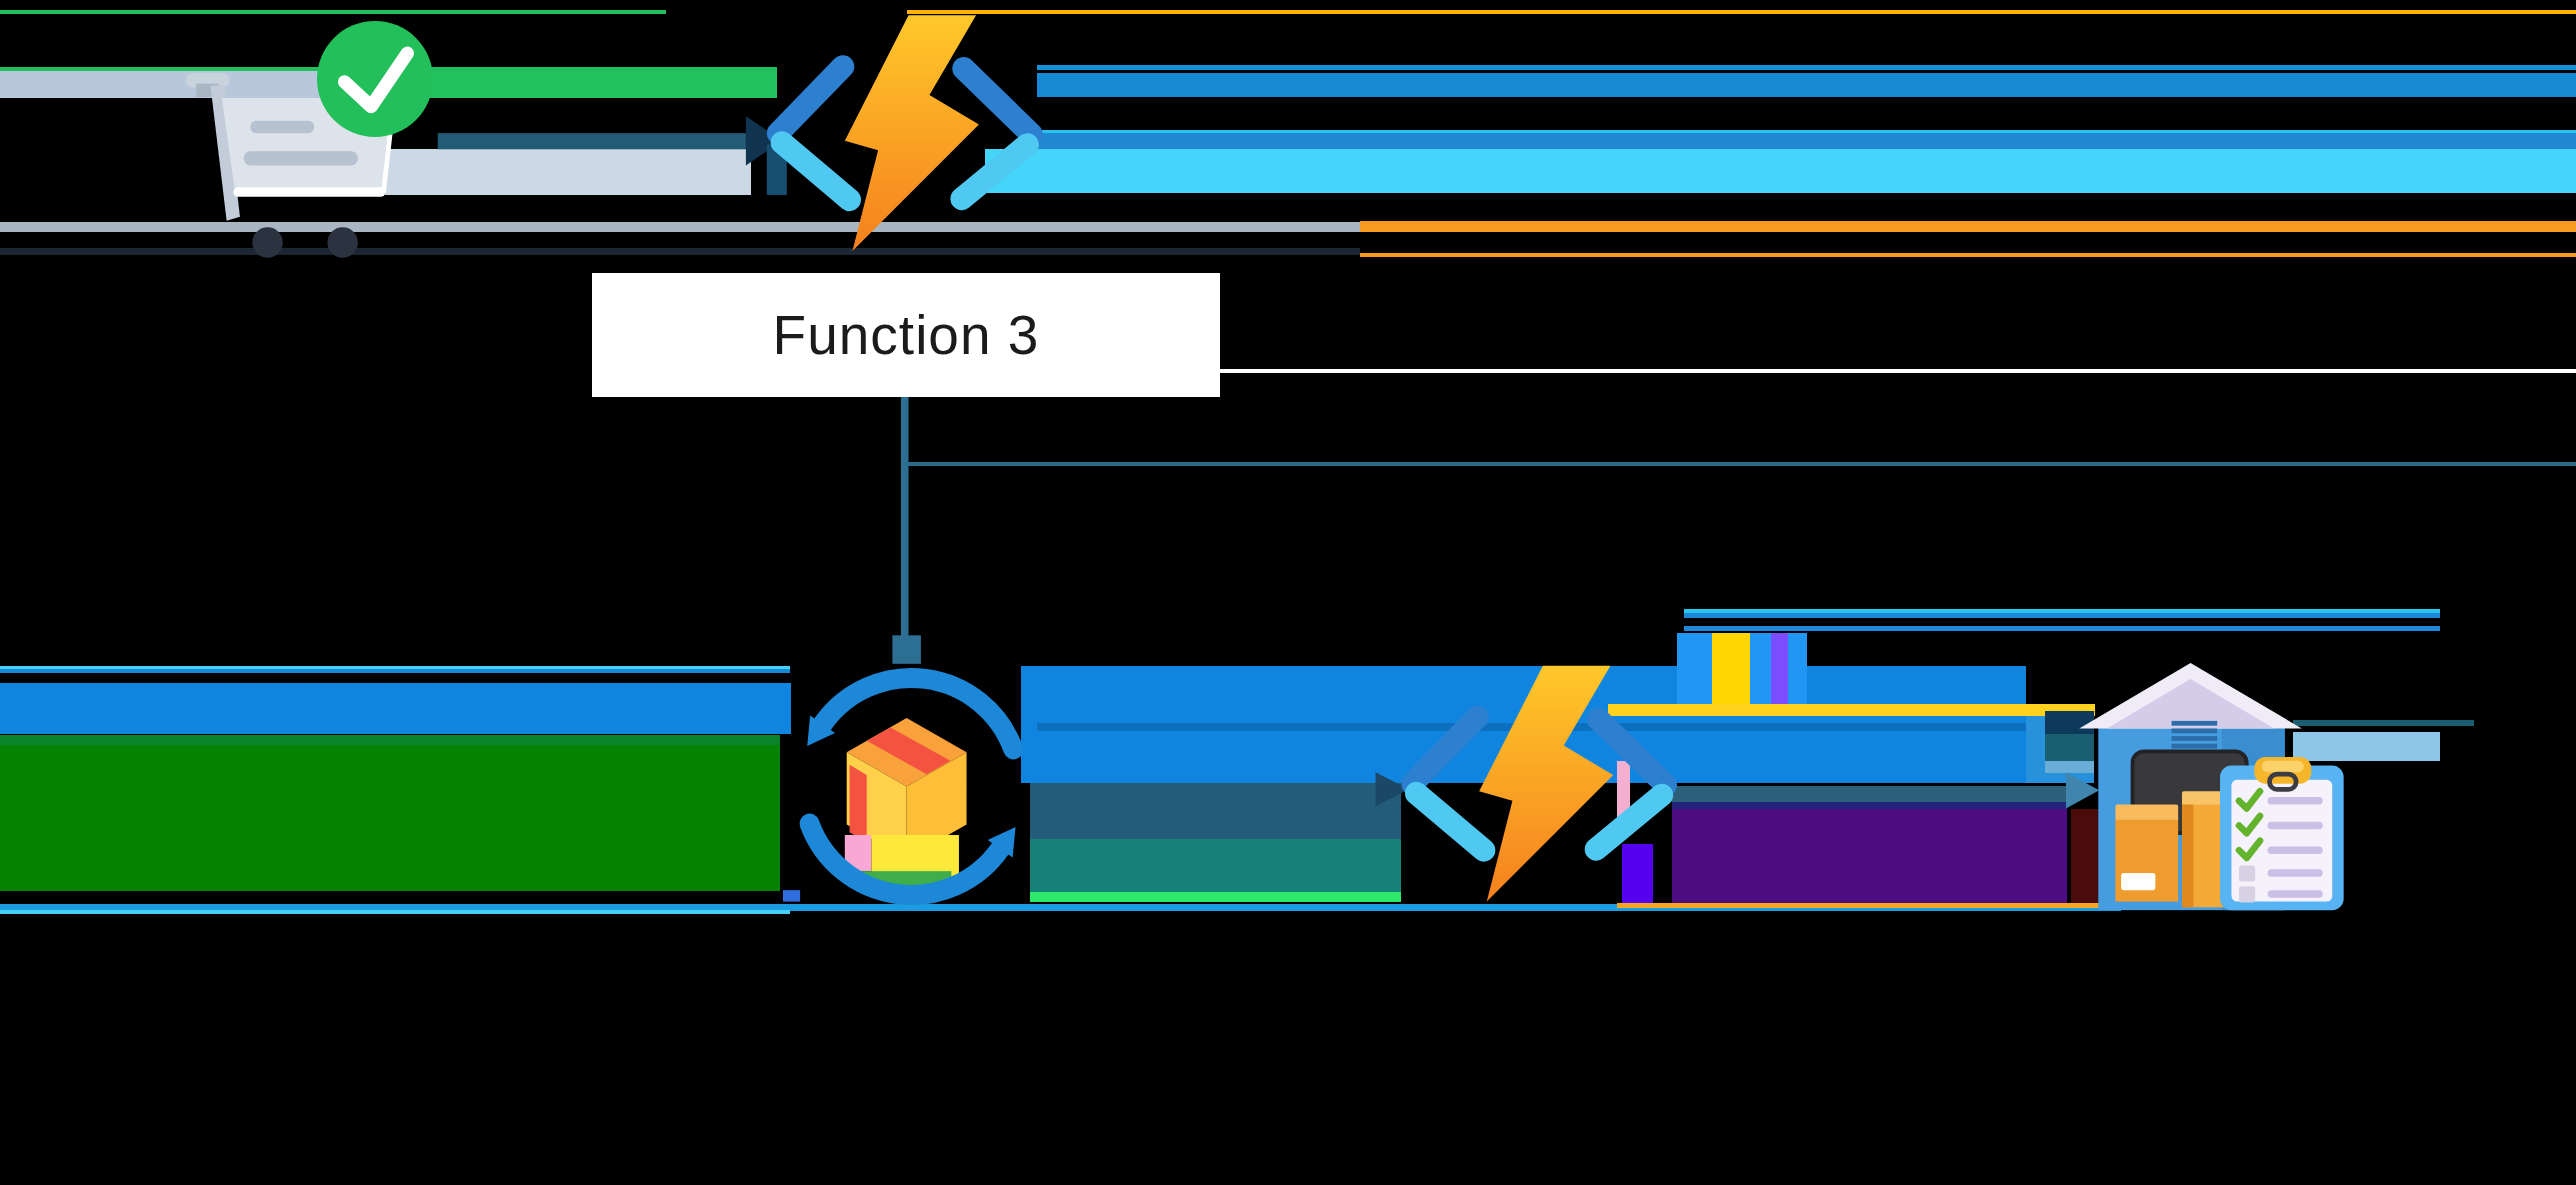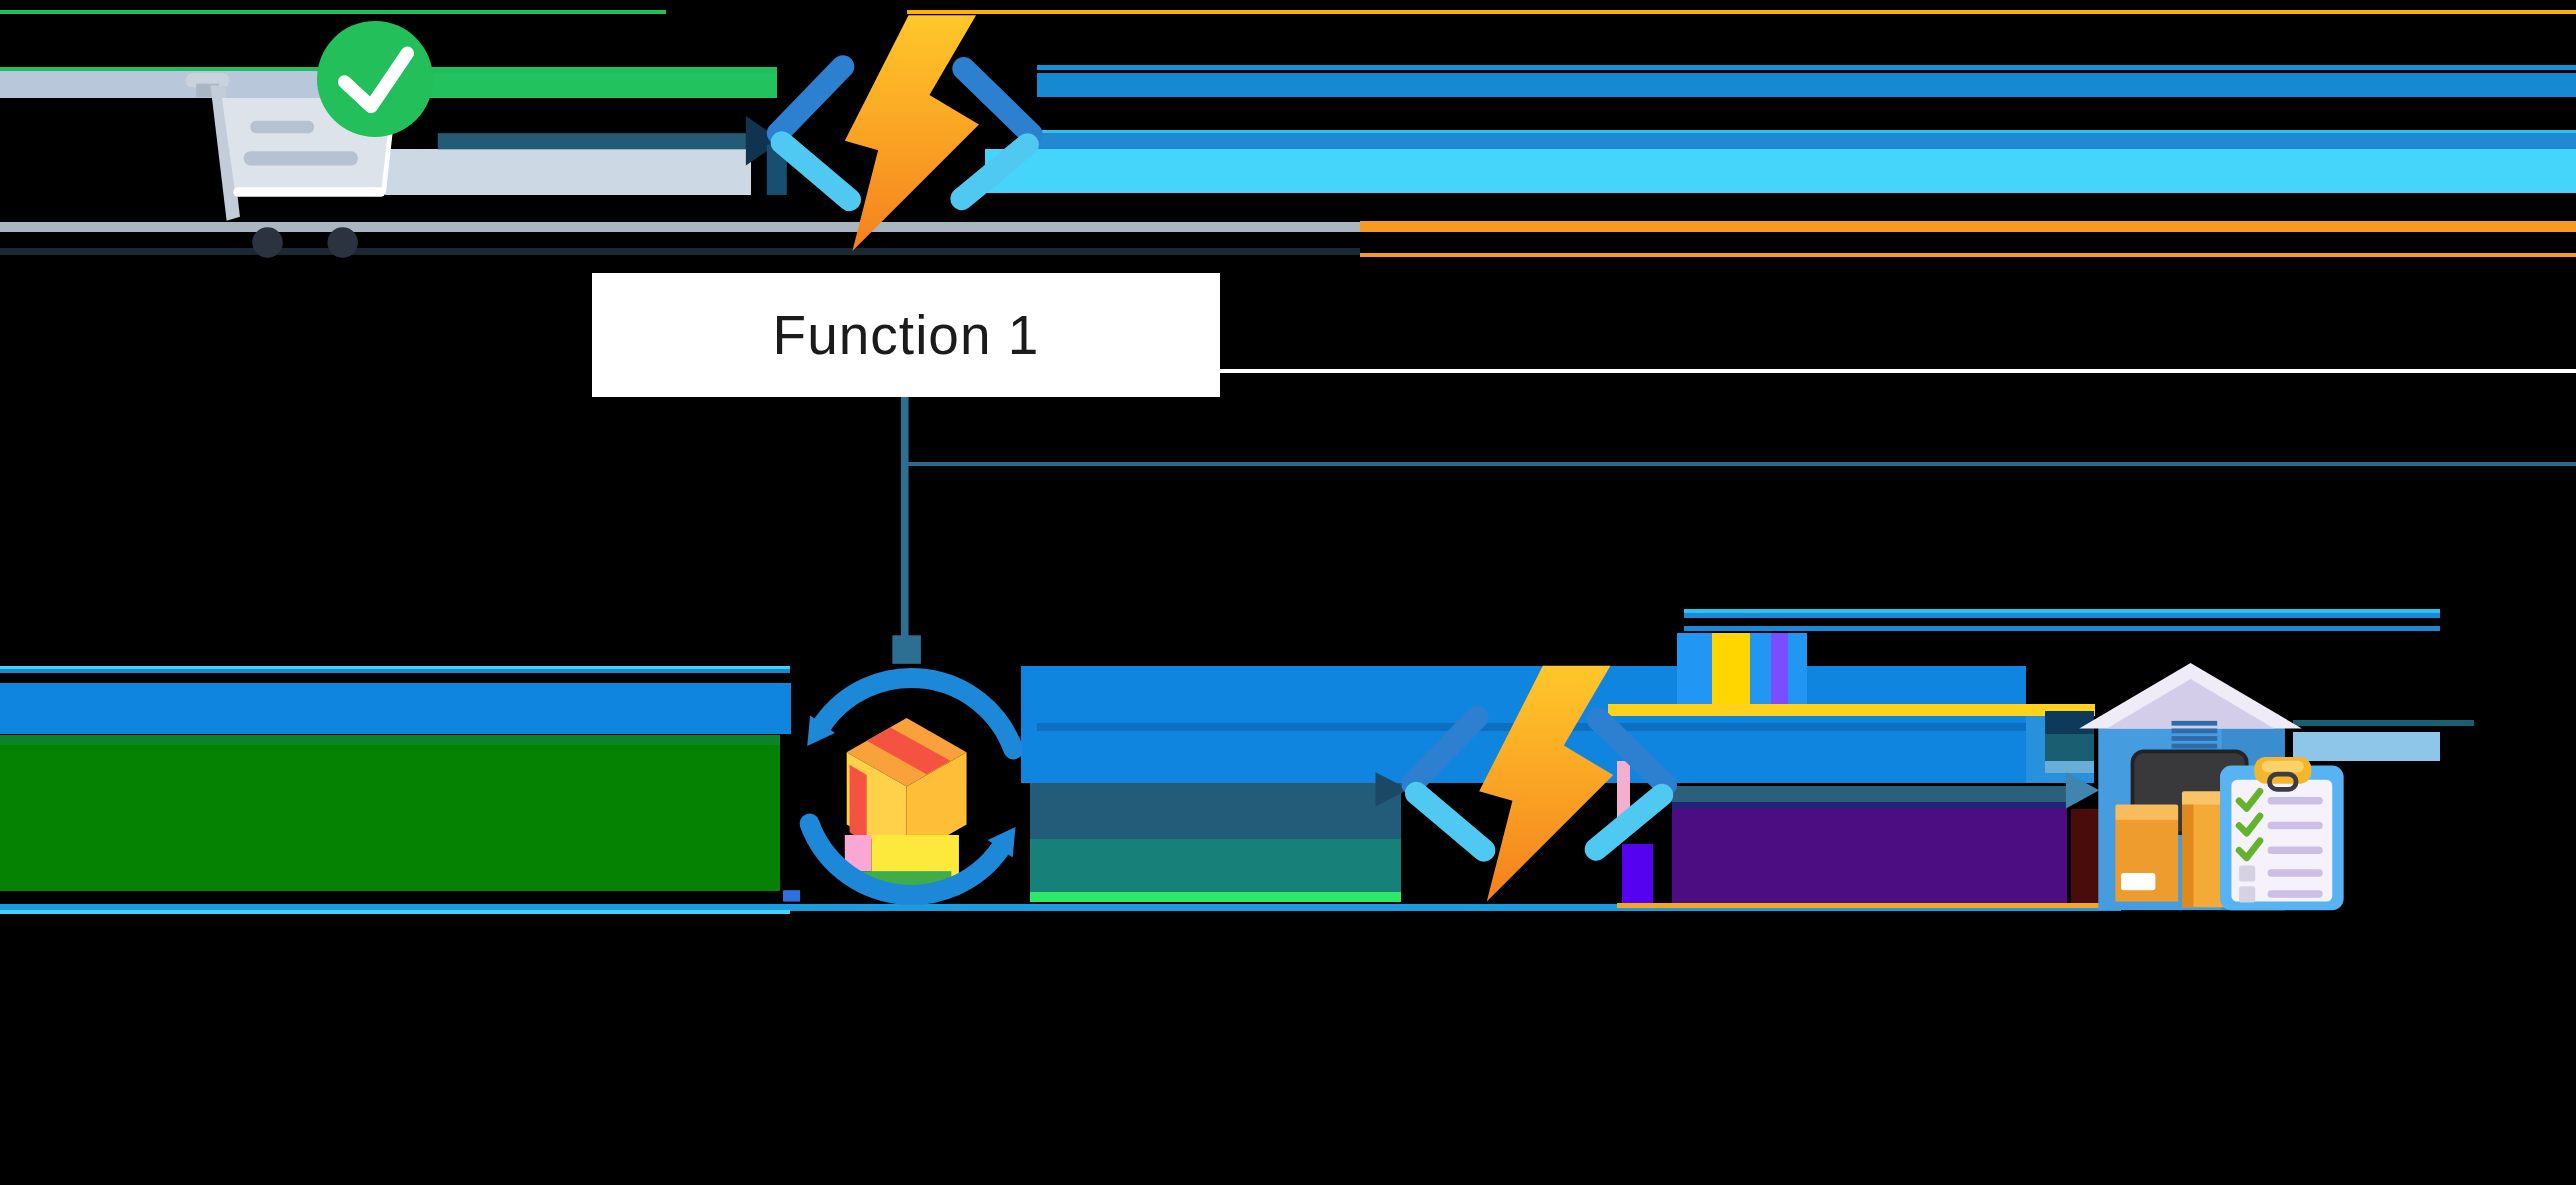--- a/index.html
+++ b/index.html
@@ -173,16 +173,16 @@
         <rect x="2384" y="890" width="58" height="8" rx="4" fill="#cbbfe6"></rect>
         <rect x="2354" y="910" width="17" height="17" rx="3" fill="#d6d2e4"></rect>
         <rect x="2384" y="914" width="58" height="8" rx="4" fill="#cbbfe6"></rect>
         <rect x="2354" y="932" width="17" height="17" rx="3" fill="#d6d2e4"></rect>
         <rect x="2384" y="936" width="58" height="8" rx="4" fill="#cbbfe6"></rect>
       </g>
     </g>
   </svg>
 
   <div class="label-box">
-    <span>Function 1</span>
+    <span>Function 3</span>
   </div>
 </div>
 
 
 </body></html>

